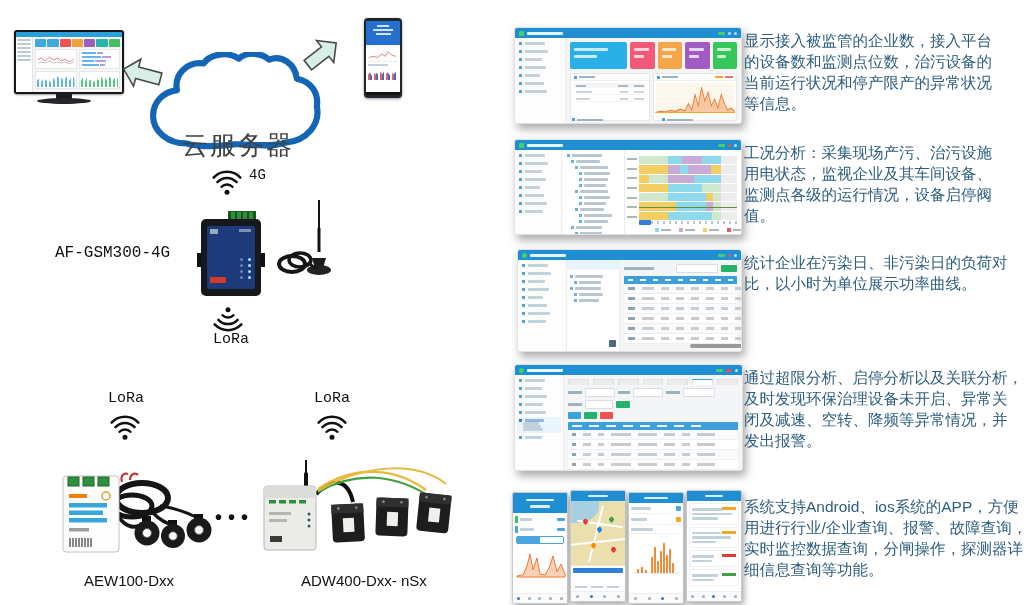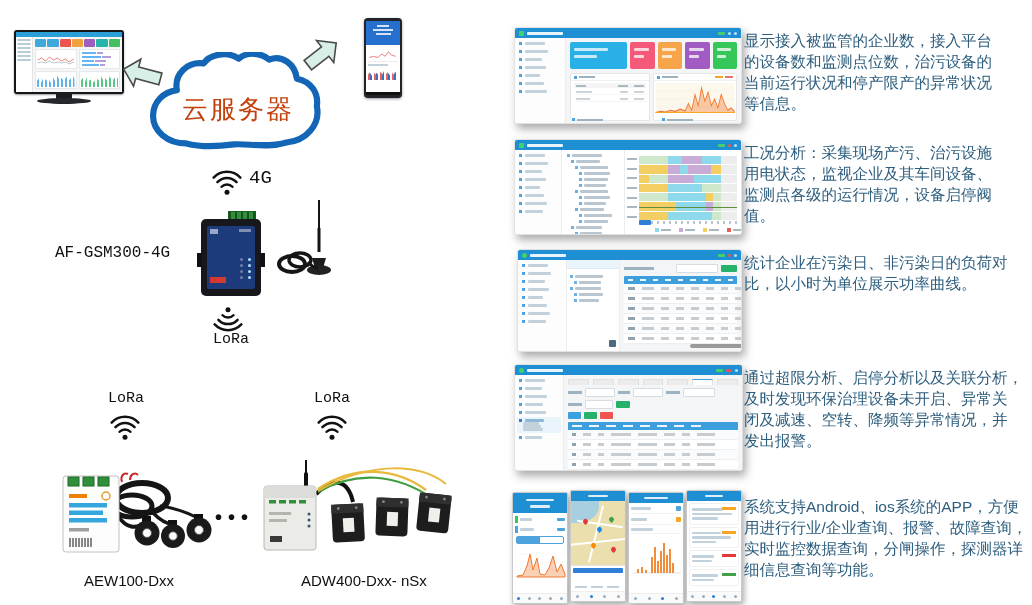--- a/index.html
+++ b/index.html
@@ -7,21 +7,21 @@
     font-family:"Liberation Sans",sans-serif;}
 
   
   .abs{position:absolute;}
   .desc{position:absolute;left:744px;width:296px;margin:0;font-size:15.5px;line-height:1.36;
     color:#2d5e7e;white-space:pre-line;font-family:"Liberation Sans",sans-serif;}
 
   
   .tech-label{position:absolute;font-family:"Liberation Mono",monospace;color:#111;}
   .model-label{position:absolute;font-family:"Liberation Sans",sans-serif;color:#111;font-size:15px;}
-  .cloud-text{position:absolute;font-family:"Liberation Serif",serif;font-size:26px;color:#c2410c;letter-spacing:2px;}
+  .cloud-text{position:absolute;font-family:"Liberation Serif",serif;font-size:26px;color:#404040;letter-spacing:2px;margin-top:36px;}
 
   
   .tv-frame{position:absolute;left:14px;top:30px;width:106px;height:60px;background:#15161a;border-radius:3px;padding:2px;box-shadow:0 1px 2px rgba(0,0,0,.4);}
   .tv-screen{width:100%;height:100%;background:#f4f6f8;overflow:hidden;position:relative;}
   .tv-neck{position:absolute;left:56px;top:92px;width:16px;height:7px;background:#1b1c20;}
   .tv-base{position:absolute;left:37px;top:98px;width:54px;height:6px;background:#26272c;border-radius:50%;}
   .tv-top{height:5px;background:#2b9fd8;display:flex;align-items:center;gap:2px;padding:0 2px;}
   .tv-body{display:flex;height:calc(100% - 5px);}
   .tv-side{width:14px;background:#fff;border-right:1px solid #e4e4e4;padding:2px 1px;display:flex;flex-direction:column;gap:2px;}
   .tv-side i{display:block;height:2px;background:#b9cdd9;border-radius:1px;}
@@ -277,21 +277,21 @@
   </div>
 
   <div class="wifi" style="left:212px;top:170px;"><svg width="30" height="26" viewBox="0 0 36 31">
         <g fill="none" stroke="#111" stroke-width="3" stroke-linecap="round">
           <path d="M11.5,20 A9,9 0 0 1 24.5,20"></path>
           <path d="M6.5,14.5 A15.5,15.5 0 0 1 29.5,14.5"></path>
           <path d="M2,9 A22,22 0 0 1 34,9"></path>
         </g>
         <circle cx="18" cy="26.5" r="3" fill="#111"></circle>
       </svg></div>
-  <div class="tech-label" style="left:249px;top:167px;font-size:19px;">4G</div>
+  <div class="tech-label" style="left:249px;top:167px;font-size:14px;">4G</div>
 
   <div class="gw">
     <div class="gw-term"></div>
     <div class="gw-body">
       <div class="gw-ear l"></div>
         <div class="gw-ear r"></div>
       <div class="gw-panel">
         <div class="gw-logo"></div>
           <div class="gw-mark"></div>
         <div class="gw-leds">

